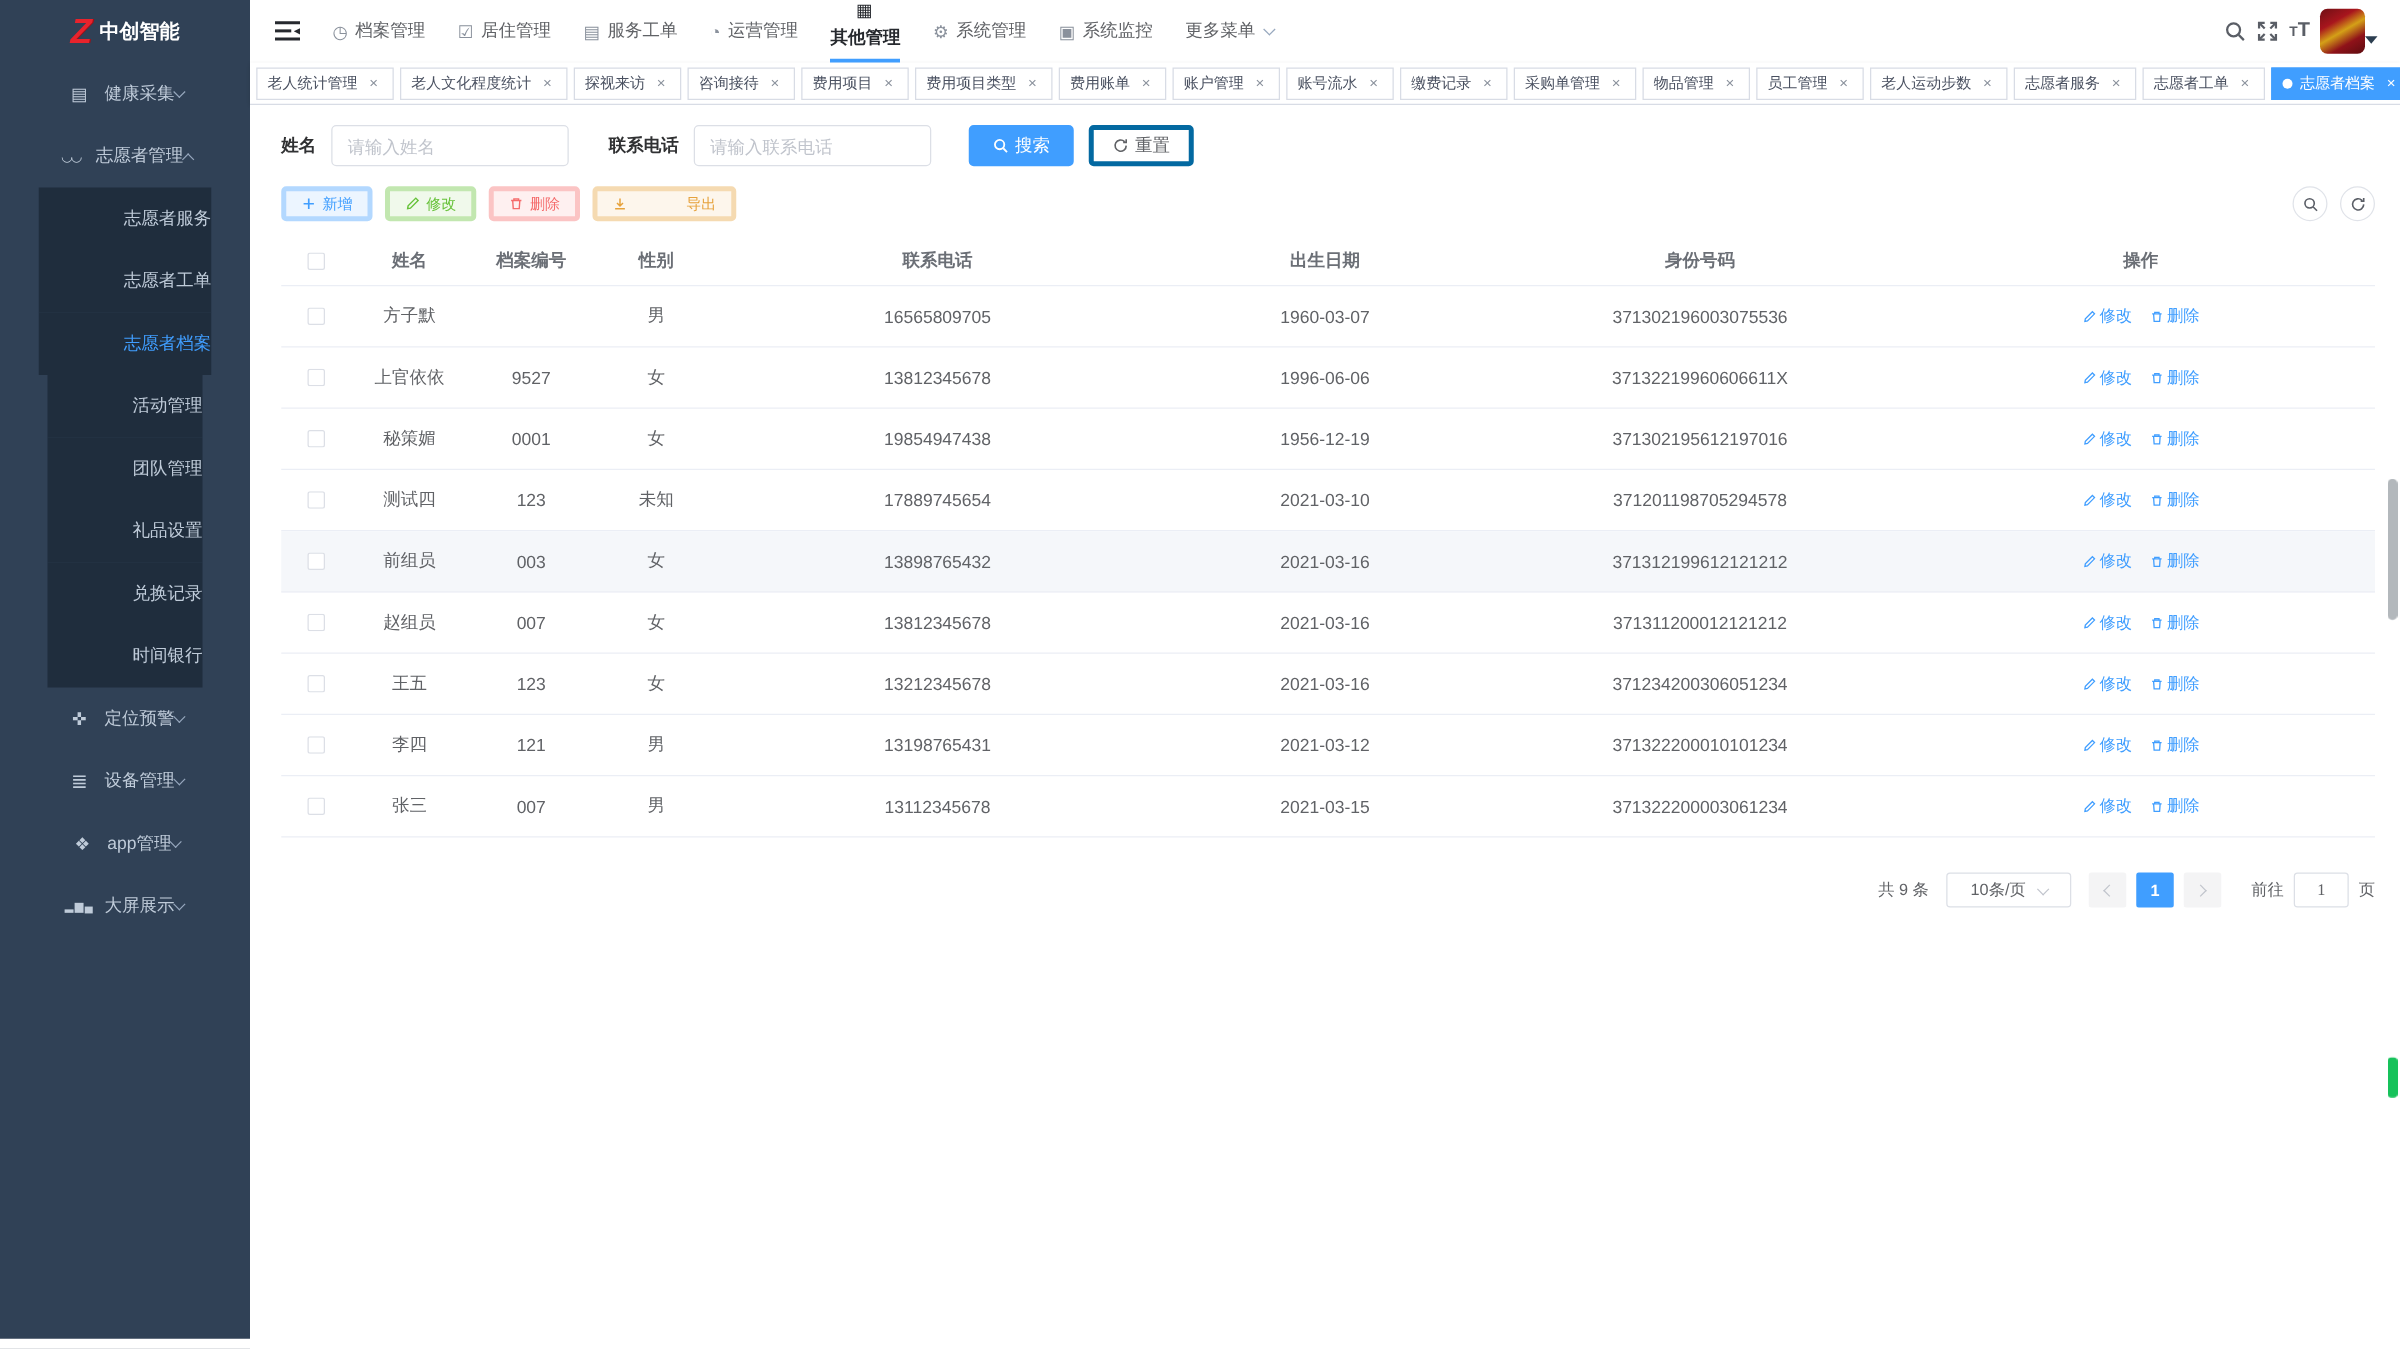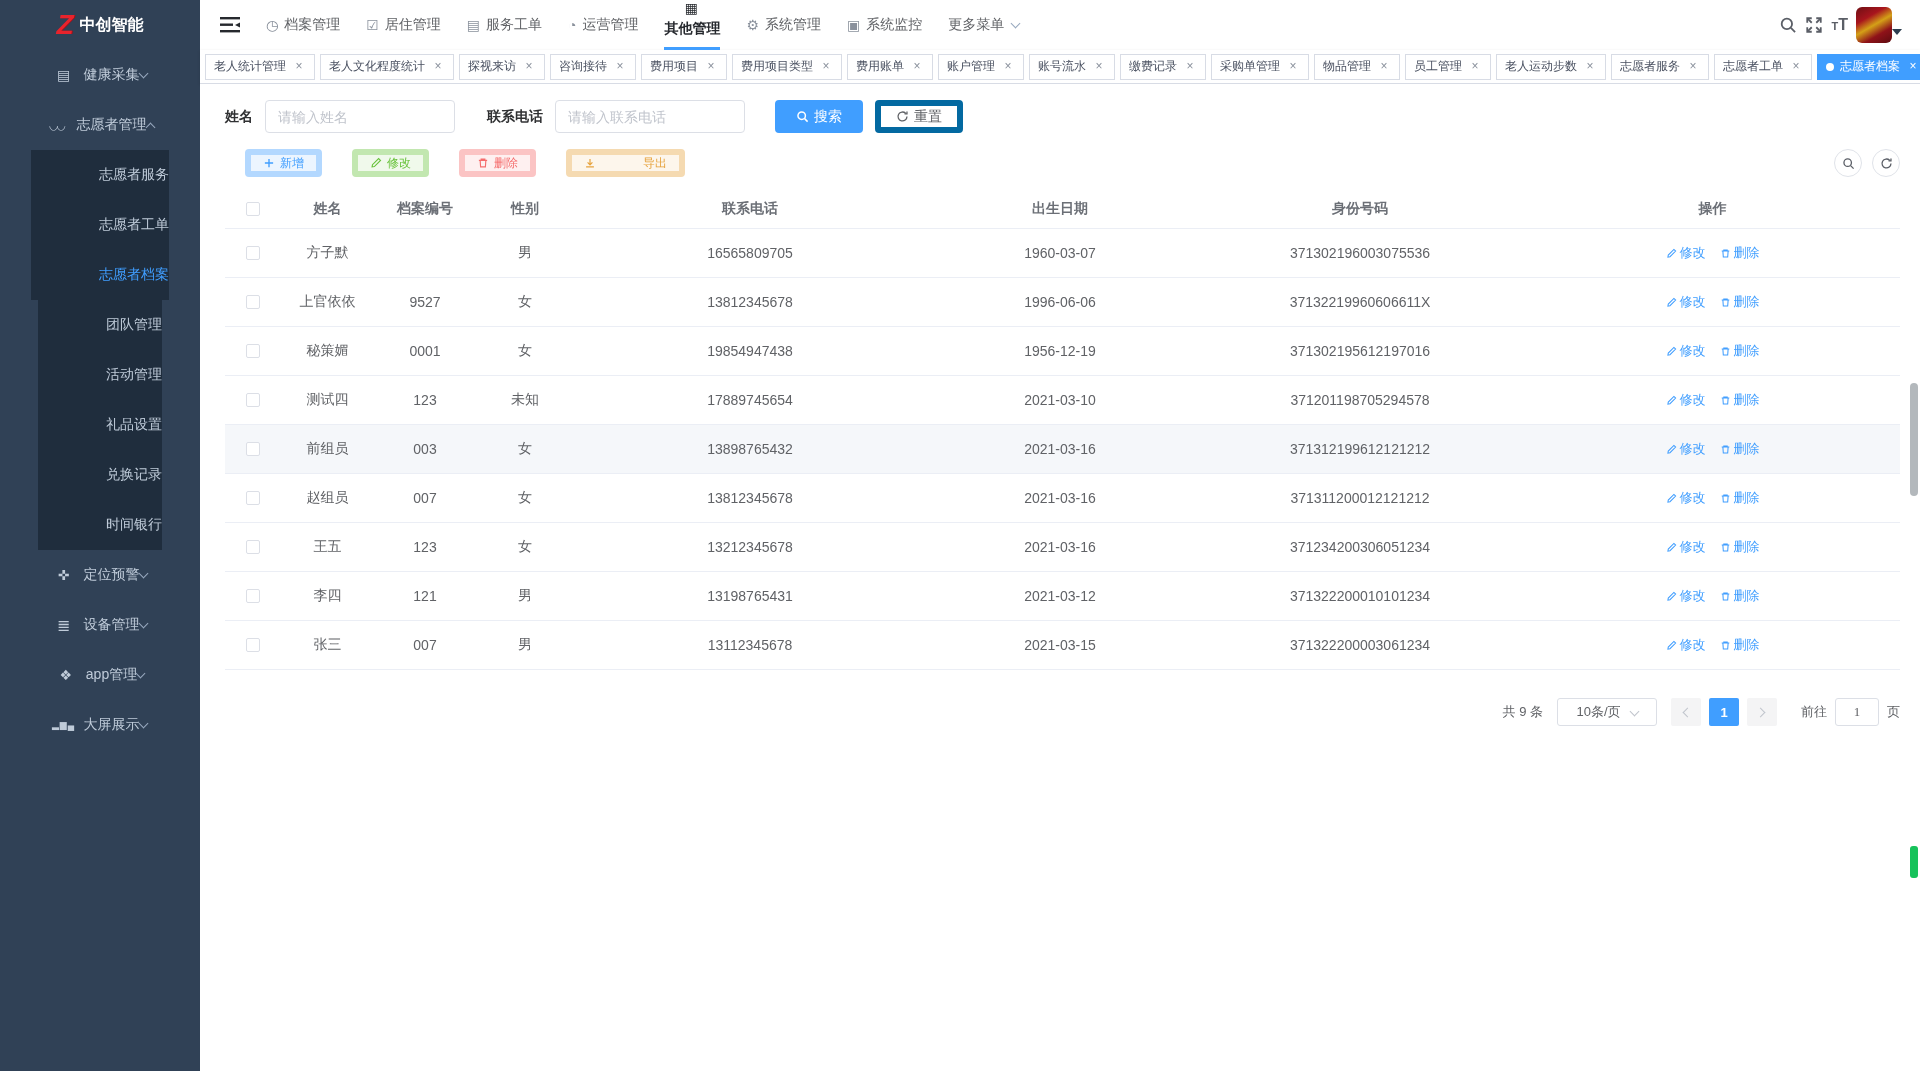--- a/index.html
+++ b/index.html
@@ -72,26 +72,26 @@
 
   
   .content { flex:1; padding:16px 20px 0 25px; background:#fff; }
   .filters { display:flex; align-items:center; }
   .flabel { font-weight:700; color:#303133; margin-right:12px; }
   .flabel.second { margin-left:32px; }
   .f-input { width:190px; height:33px; border:1px solid #dcdfe6; border-radius:4px; padding:0 12px;
     font-size:14px; color:#606266; outline:none; font-family:inherit; }
   .f-input::placeholder { color:#c0c4cc; }
   .btn { display:inline-flex; align-items:center; gap:5px; border-radius:4px; cursor:pointer;
-    font-size:14px; font-family:inherit; border:6px solid #0369a1; background:#fff; color:#606266; }
+    font-size:14px; font-family:inherit; border:4px solid #0369a1; background:#fff; color:#606266; }
   .btn.search { height:33px; padding:0 15px; background:#409eff; border-color:#409eff; color:#fff; margin-left:30px; }
   .btn.reset { height:33px; padding:0 15px; margin-left:12px; }
 
   .toolbar { display:flex; align-items:center; margin-top:16px; gap:10px; }
-  .btn.mini { height:28px; padding:0 12px; font-size:12px;margin-left:20px; }
+  .btn.mini { height:28px; padding:0 12px; font-size:12px; }
   .btn.add    { color:#409eff; background:#ecf5ff; border-color:#b3d8ff; }
   .btn.edit   { color:#67c23a; background:#f0f9eb; border-color:#c2e7b0; }
   .btn.delete { color:#f56c6c; background:#fef0f0; border-color:#fbc4c4; }
   .btn.export { color:#e6a23c; background:#fdf6ec; border-color:#f5dab1;gap:47px; }
   .toolbar-right { margin-left:auto; display:flex; gap:10px; }
   .circle-btn { width:28px; height:28px; border-radius:50%; border:1px solid #e0e3e9; background:#fff;
     display:flex; align-items:center; justify-content:center; color:#5a5e66; cursor:pointer; }
 
   
   .table { margin-top:12px; width:100%; font-size:14px; }
@@ -167,26 +167,26 @@
           <span class="mi-label" data-name="sidebar-item-label">志愿者工单</span>
 
         </div>
         <div class="menu-item sub active" data-name="sidebar-item">
 
           <span class="mi-label" data-name="sidebar-item-label">志愿者档案</span>
 
         </div>
         <div class="menu-item sub" data-name="sidebar-item">
 
+          <span class="mi-label" data-name="sidebar-item-label">活动管理</span>
+
+        </div>
+        <div class="menu-item sub" data-name="sidebar-item">
+
           <span class="mi-label" data-name="sidebar-item-label">团队管理</span>
-
-        </div>
-        <div class="menu-item sub" data-name="sidebar-item">
-
-          <span class="mi-label" data-name="sidebar-item-label">活动管理</span>
 
         </div>
         <div class="menu-item sub" data-name="sidebar-item">
 
           <span class="mi-label" data-name="sidebar-item-label">礼品设置</span>
 
         </div>
         <div class="menu-item sub" data-name="sidebar-item">
 
           <span class="mi-label" data-name="sidebar-item-label">兑换记录</span>

